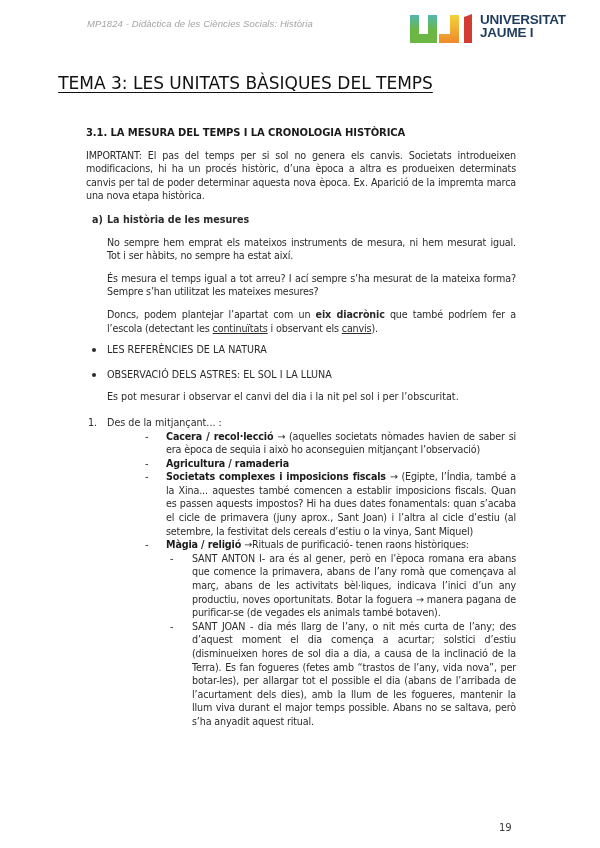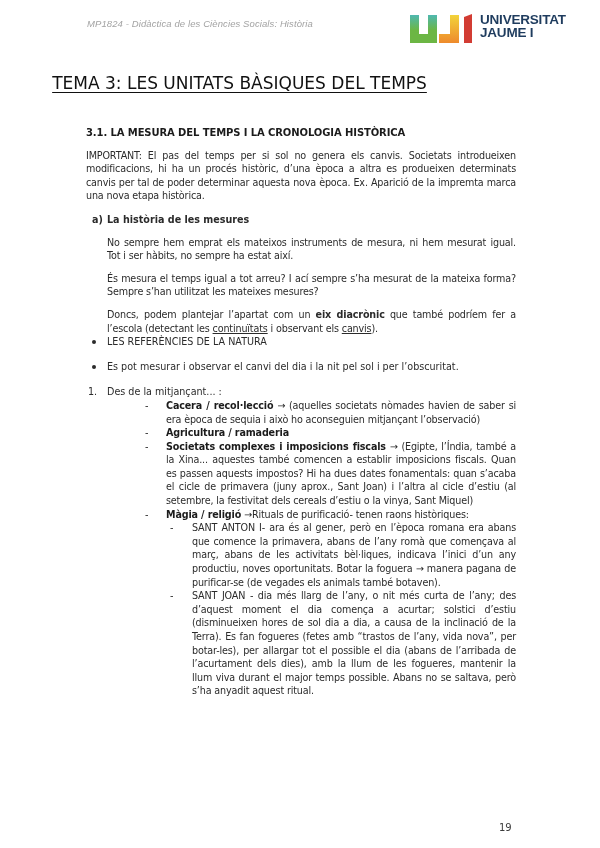--- a/index.html
+++ b/index.html
@@ -12,21 +12,21 @@
       font-size: 9.5px; color: #a3a3a3; letter-spacing: 0.1px; text-align: right;
     }
     .logo { position: absolute; left: 410px; top: 14px; width: 62px; height: 30px; }
     .logo-text {
       position: absolute; left: 480px; top: 13px;
       font-family: "Liberation Sans", sans-serif; font-weight: bold;
       font-size: 13.5px; line-height: 13px; color: #1f3c5e; letter-spacing: -0.2px;
     }
 
     .title {
-      position: absolute; left: 2px; width: 475px; top: 73px; text-align: center;
+      position: absolute; left: 8px; width: 475px; top: 73px; text-align: center;
       font-family: "DejaVu Sans", sans-serif; font-size: 17px; font-weight: normal;
       color: #111111; letter-spacing: 0px;
     }
     .title span { text-decoration: underline; text-underline-offset: 3px; text-decoration-thickness: 1.2px; }
 
     .content { position: absolute; left: 86px; top: 126px; width: 430px; font-size: 9.6px; line-height: 13.6px; color: #2b2b2b; }
     .section-heading { font-weight: bold; font-size: 10px; color: #1b1b1b; margin-bottom: 9px; letter-spacing: -0.1px; }
     .para { text-align: justify; letter-spacing: -0.15px; }
     .mb8 { margin-bottom: 9px; }
 
@@ -89,26 +89,27 @@
   <div class="sub-a">
     <span class="marker">a)</span>
     <span class="label">La història de les mesures</span>
   </div>
   <div class="sub-a-body">
     <p class="para mb8">No sempre hem emprat els mateixos instruments de mesura, ni hem mesurat igual. Tot i ser hàbits, no sempre ha estat així.</p>
     <p class="para mb8">És mesura el temps igual a tot arreu? I ací sempre s’ha mesurat de la mateixa forma? Sempre s’han utilitzat les mateixes mesures?</p>
     <p class="para"><span>Doncs, podem plantejar l’apartat com un </span><b>eix diacrònic</b><span> que també podríem fer a l’escola (detectant les </span><span class="u">continuïtats</span><span> i observant els </span><span class="u">canvis</span><span>).</span></p>
   </div>
 
-  <div class="bullet" style="margin-top:0">
+  <div class="bullet" style="margin-top:8px">
     <span class="dot"></span>
     <span>LES REFERÈNCIES DE LA NATURA</span>
   </div>
   <div class="bullet" style="margin-top:11px">
     <span class="dot"></span>
+    <span>OBSERVACIÓ DELS ASTRES: EL SOL I LA LLUNA</span>
   </div>
   <div class="bullet-body">Es pot mesurar i observar el canvi del dia i la nit pel sol i per l’obscuritat.</div>
 
   <div class="num">
     <span class="marker">1.</span>
     <span>Des de la mitjançant... :</span>
   </div>
 
   <div class="dash-list">
     <div class="dash-item">

